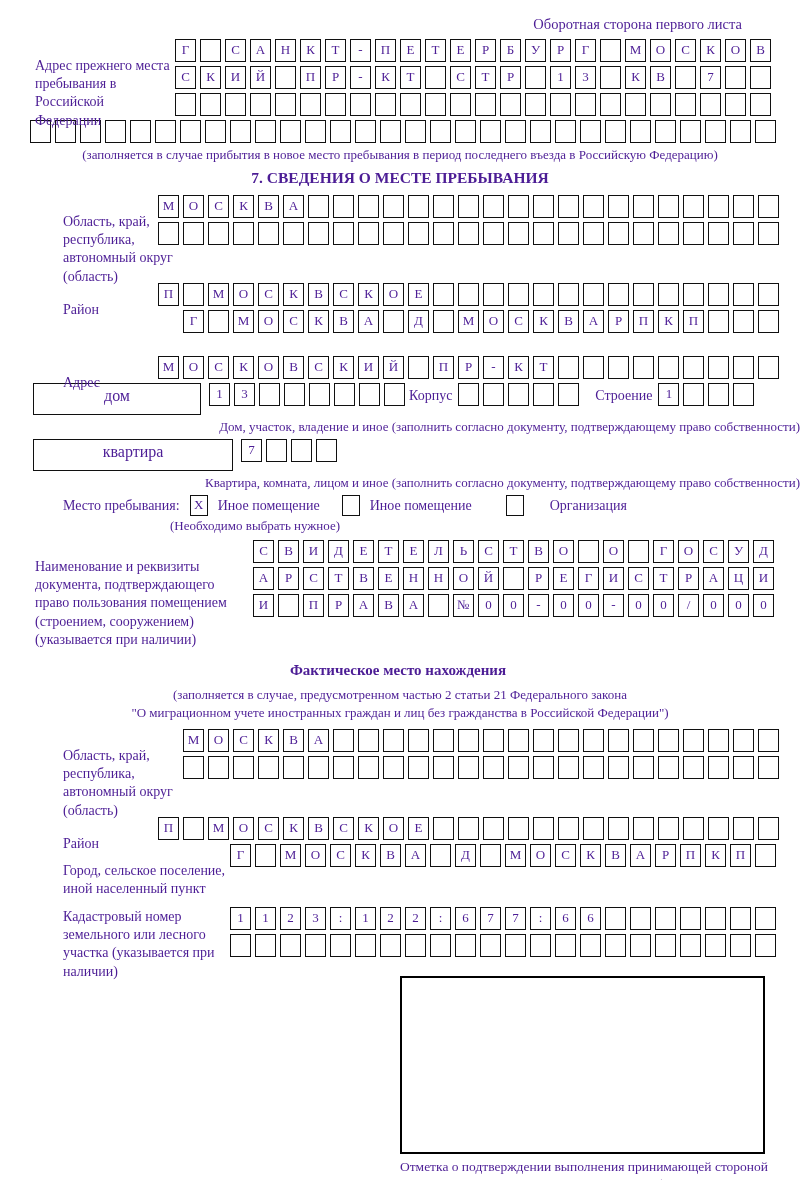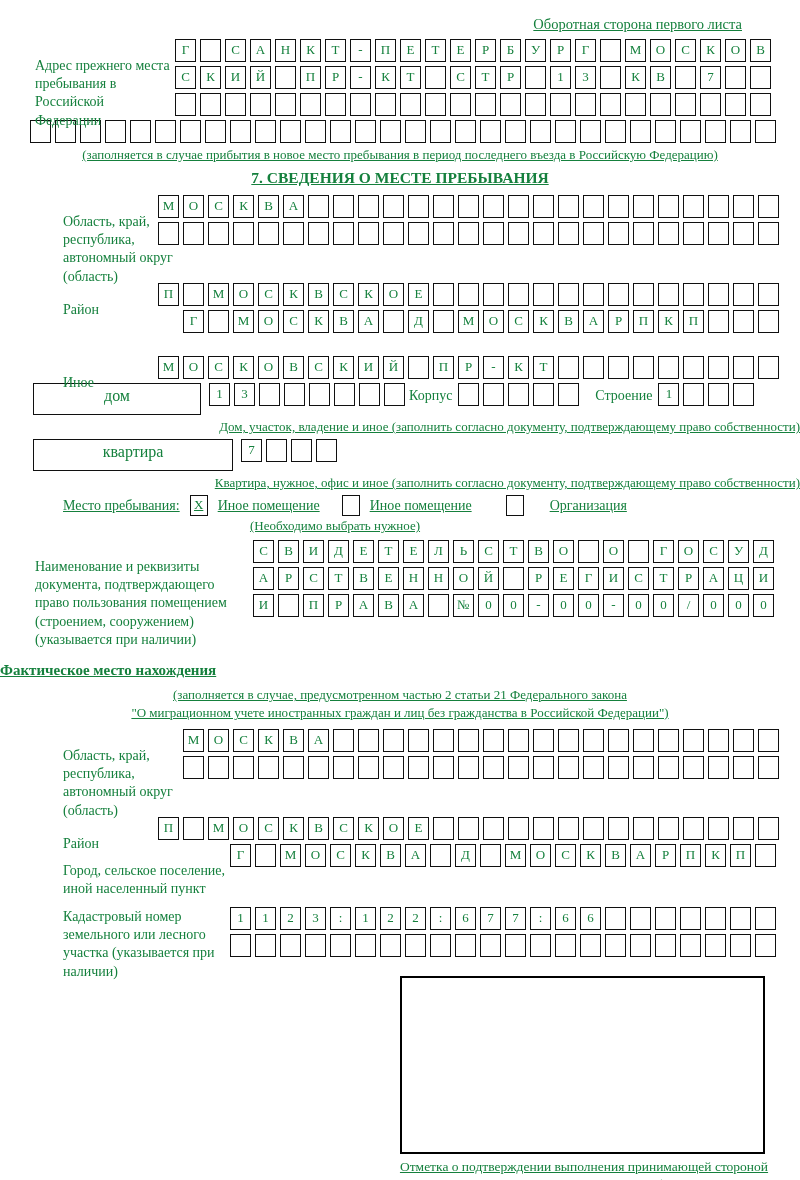--- a/index.html
+++ b/index.html
@@ -1,39 +1,39 @@
 <!DOCTYPE html>
 <html><head>
 <meta charset="utf-8">
 <style>
   html,body{margin:0;padding:0;background:#fff;}
-  .page{width:800px;height:1180px;overflow:hidden;background:#fff;color:#15803d;
-        font-family:"Liberation Serif", serif; position:relative;text-decoration:underline;}
+  .page{width:800px;height:1180px;overflow:hidden;background:#fff;color:#4c1d95;
+        font-family:"Liberation Serif", serif; position:relative;}
   .hdr-note{text-align:right;padding:16px 58px 0 0;font-size:14.5px;}
   .cb{display:inline-block;box-sizing:border-box;width:21px;height:23px;border:1.6px solid #101010;
       margin-right:4px;text-align:center;font-size:13px;line-height:20px;vertical-align:top;background:#fff;}
   .fr{position:relative;}
   .flabel{position:absolute;left:63px;top:18px;font-size:14px;line-height:1.3;}
   .flabel.w110{width:112px}.flabel.w118{width:120px}.flabel.w130{left:35px;width:138px}
   .flabel.w165{width:168px}.flabel.w160{width:162px}.flabel.w210{left:35px;width:214px}
   .boxrow{margin-bottom:4px;white-space:nowrap;}
   .ml30{margin-left:30px}.ml33{margin-left:33px}.ml158{margin-left:158px}.ml175{margin-left:175px}
   .ml183{margin-left:183px}.ml230{margin-left:230px}.ml253{margin-left:253px}
   .caption{font-size:13px;text-align:center;margin:1px 0 4px 0;}
   .caption.left{text-align:right;margin-left:35px;}
   .sec-head{font-weight:bold;text-align:center;font-size:15.5px;margin:6px 0 8px 0;}
   .widebox{display:inline-block;box-sizing:border-box;height:32px;border:1.6px solid #101010;
            text-align:center;font-size:16px;line-height:23px;vertical-align:top;margin-right:8px;}
   .widebox.dom{width:168px}.widebox.kv{width:200px}
   .inline-lbl{display:inline-block;font-size:14px;line-height:26px;vertical-align:top;margin-right:6px;}
   .chkrow{margin-left:63px;font-size:14px;display:flex;align-items:center;margin-bottom:2px;}
   .chk{display:inline-block;box-sizing:border-box;width:18px;height:21px;border:1.6px solid #101010;
        text-align:center;font-size:13px;line-height:18px;margin:0 10px;}
-  .note-center{font-size:13px;margin-left:170px;width:330px;text-align:center;margin-bottom:6px;}
-  .fact-head{font-weight:bold;text-align:left;font-size:15px;margin:10px 4px 8px 0;}
+  .note-center{font-size:13px;margin-left:170px;width:330px;text-align:left;margin-bottom:6px;}
+  .fact-head{font-weight:bold;text-align:center;font-size:15px;margin:10px 4px 8px 0;}
   .fact-cap{font-size:13px;text-align:center;margin:0 40px 2px 40px;}
   .stamp{box-sizing:border-box;margin:8px 0 0 400px;width:365px;height:178px;border:2px solid #000;background:#fff;}
   .stamp-cap{margin-left:398px;width:372px;text-align:center;font-size:13.5px;line-height:1.35;margin-top:4px;}
   .mh88{min-height:88px}.mh46{min-height:46px}.mh115{min-height:112px}.mh80{min-height:78px}
   .pad-t16{padding-top:17px}
 </style>
 </head>
 <body>
 
 <div class="page">
@@ -60,33 +60,33 @@
   <div class="fr">
     <div class="flabel">Район</div>
     <div class="boxrow ml158"><span class="cb">П</span><span class="cb">&nbsp;</span><span class="cb">М</span><span class="cb">О</span><span class="cb">С</span><span class="cb">К</span><span class="cb">В</span><span class="cb">С</span><span class="cb">К</span><span class="cb">О</span><span class="cb">Е</span><span class="cb">&nbsp;</span><span class="cb">&nbsp;</span><span class="cb">&nbsp;</span><span class="cb">&nbsp;</span><span class="cb">&nbsp;</span><span class="cb">&nbsp;</span><span class="cb">&nbsp;</span><span class="cb">&nbsp;</span><span class="cb">&nbsp;</span><span class="cb">&nbsp;</span><span class="cb">&nbsp;</span><span class="cb">&nbsp;</span><span class="cb">&nbsp;</span><span class="cb">&nbsp;</span></div>
   </div>
 
   <div class="fr mh46">
     <div class="boxrow ml183"><span class="cb">Г</span><span class="cb">&nbsp;</span><span class="cb">М</span><span class="cb">О</span><span class="cb">С</span><span class="cb">К</span><span class="cb">В</span><span class="cb">А</span><span class="cb">&nbsp;</span><span class="cb">Д</span><span class="cb">&nbsp;</span><span class="cb">М</span><span class="cb">О</span><span class="cb">С</span><span class="cb">К</span><span class="cb">В</span><span class="cb">А</span><span class="cb">Р</span><span class="cb">П</span><span class="cb">К</span><span class="cb">П</span><span class="cb">&nbsp;</span><span class="cb">&nbsp;</span><span class="cb">&nbsp;</span></div>
   </div>
 
   <div class="fr">
-    <div class="flabel">Иное</div>
+    <div class="flabel">Адрес</div>
     <div class="boxrow ml158"><span class="cb">М</span><span class="cb">О</span><span class="cb">С</span><span class="cb">К</span><span class="cb">О</span><span class="cb">В</span><span class="cb">С</span><span class="cb">К</span><span class="cb">И</span><span class="cb">Й</span><span class="cb">&nbsp;</span><span class="cb">П</span><span class="cb">Р</span><span class="cb">-</span><span class="cb">К</span><span class="cb">Т</span><span class="cb">&nbsp;</span><span class="cb">&nbsp;</span><span class="cb">&nbsp;</span><span class="cb">&nbsp;</span><span class="cb">&nbsp;</span><span class="cb">&nbsp;</span><span class="cb">&nbsp;</span><span class="cb">&nbsp;</span><span class="cb">&nbsp;</span></div>
   </div>
 
   <div class="boxrow ml33" style="margin-top:3px;">
     <span class="widebox dom">дом</span><span><span class="cb">1</span><span class="cb">3</span><span class="cb">&nbsp;</span><span class="cb">&nbsp;</span><span class="cb">&nbsp;</span><span class="cb">&nbsp;</span><span class="cb">&nbsp;</span><span class="cb">&nbsp;</span></span><span class="inline-lbl">Корпус</span><span><span class="cb">&nbsp;</span><span class="cb">&nbsp;</span><span class="cb">&nbsp;</span><span class="cb">&nbsp;</span><span class="cb">&nbsp;</span></span><span class="inline-lbl" style="margin-left:12px;">Строение</span><span><span class="cb">1</span><span class="cb">&nbsp;</span><span class="cb">&nbsp;</span><span class="cb">&nbsp;</span></span>
   </div>
   <div class="caption left">Дом, участок, владение и иное (заполнить согласно документу, подтверждающему право собственности)</div>
 
   <div class="boxrow ml33">
     <span class="widebox kv">квартира</span><span><span class="cb">7</span><span class="cb">&nbsp;</span><span class="cb">&nbsp;</span><span class="cb">&nbsp;</span></span>
   </div>
-  <div class="caption left">Квартира, нужное, офис и иное (заполнить согласно документу, подтверждающему право собственности)</div>
+  <div class="caption left">Квартира, комната, лицом и иное (заполнить согласно документу, подтверждающему право собственности)</div>
 
   <div class="chkrow">
     <span>Место пребывания:</span>
     <span class="chk">X</span>
     <span>Иное помещение</span>
     <span class="chk" style="margin-left:22px;"></span>
     <span>Иное помещение</span>
     <span class="chk" style="margin-left:34px;margin-right:26px;"></span>
     <span>Организация</span>
   </div>

